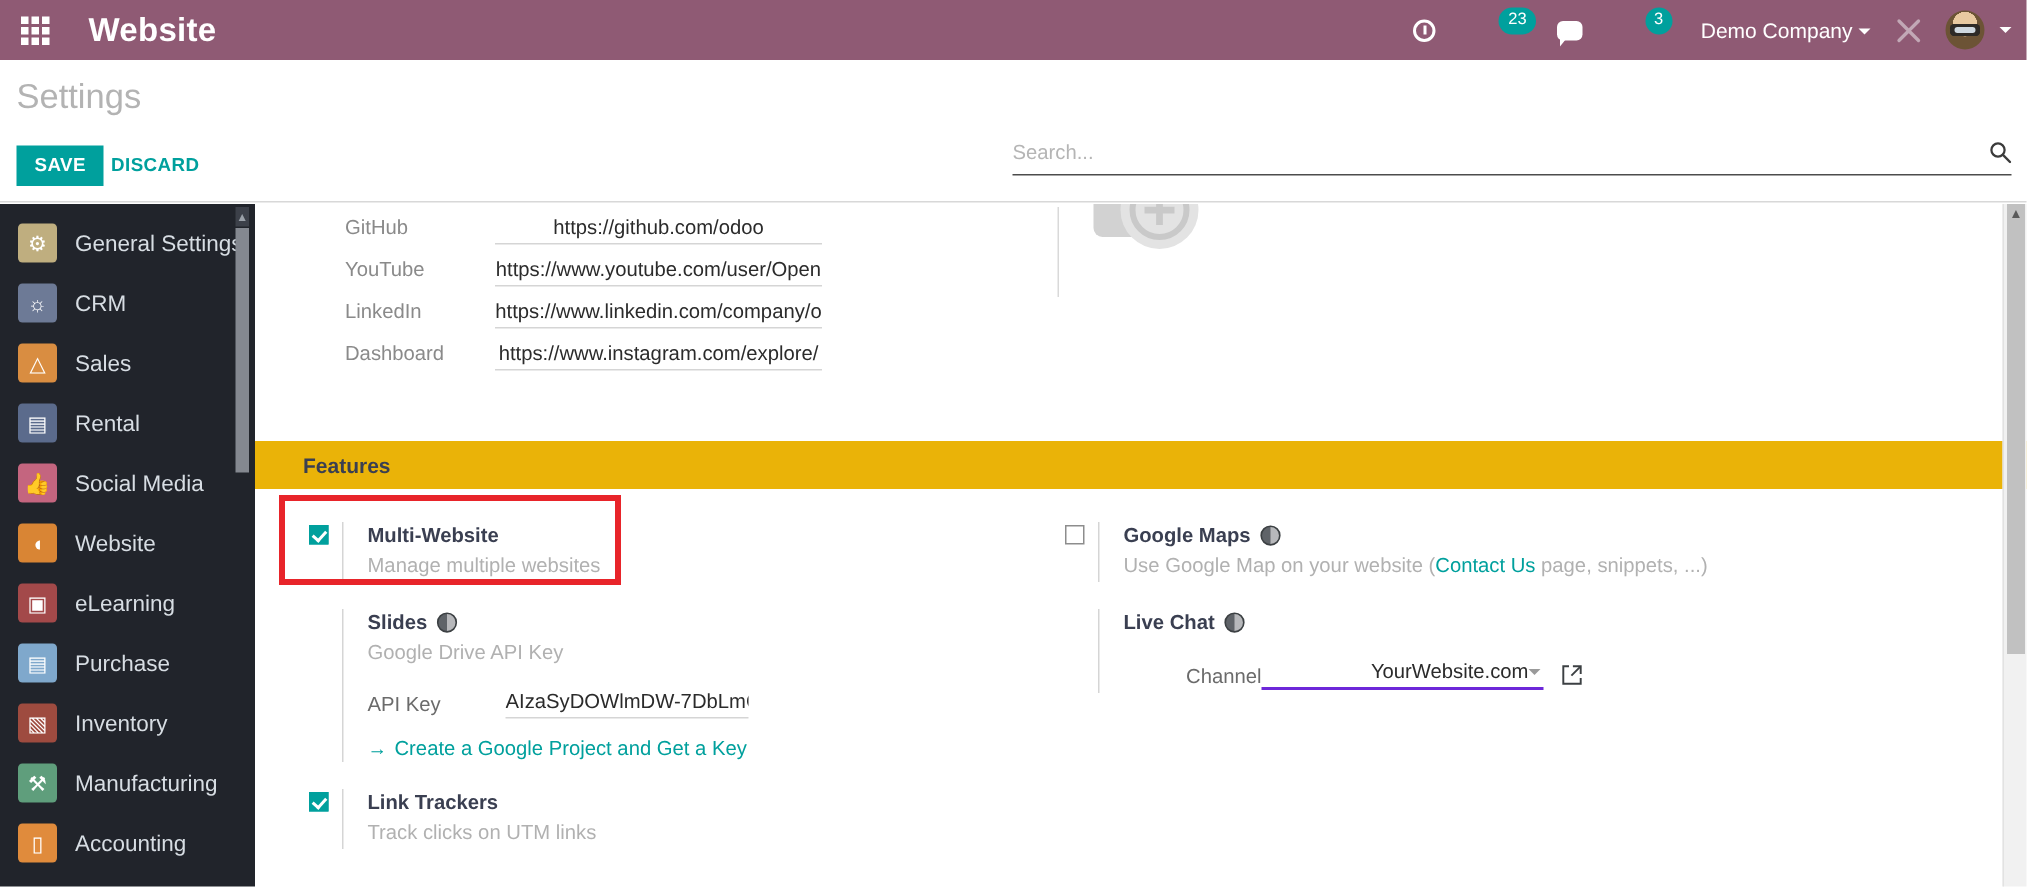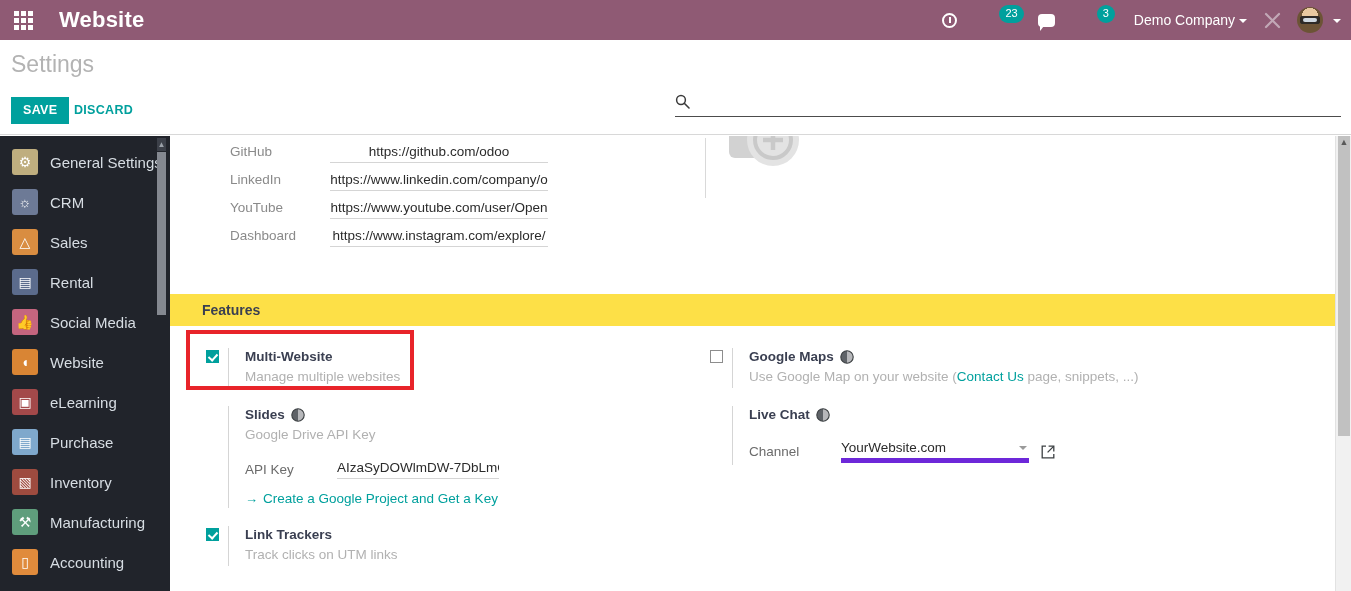--- a/index.html
+++ b/index.html
@@ -261,21 +261,21 @@
   .img-placeholder {
     position: absolute; left: 553px; top: -14px;
     width: 90px; height: 62px;
     opacity: 1;
   }
 
   
   .features-bar {
     margin-top: 38px;
     height: 32px;
-    background: #fde047;
+    background: #eab308;
     display: flex; align-items: center;
     padding-left: 32px;
     font-size: 14px; font-weight: bold; color: #3a3f51;
   }
   .feat-grid {
     display: flex;
     padding-top: 14px;
   }
   .feat-col { width: 512px; padding-left: 20px; }
   .feat-col.right { padding-left: 12px; }
@@ -339,21 +339,21 @@
   .subfield .v {
     width: 162px;
     color: #2b2b2b;
     border-bottom: 1px solid #d5d5d5;
     padding-bottom: 3px;
     white-space: nowrap; overflow: hidden;
     cursor: text;
   }
   .select-wrap {
     width: 188px;
-    border-bottom: 5px solid #6d28d9;
+    border-bottom: 2px solid #6d28d9;
     padding-bottom: 3px;
     display: flex; align-items: center;
     cursor: pointer;
   }
   .select-wrap .sv { flex: 1; color: #2b2b2b; }
   .sel-caret {
     width: 0; height: 0;
     border-left: 4px solid transparent;
     border-right: 4px solid transparent;
     border-top: 4px solid #9a9a9a;
@@ -436,20 +436,21 @@
     <div class="avatar"></div>
     <span class="avatar-caret"><span class="caret"></span></span>
   </div>
 </div>
 
 <div class="control-panel">
   <div class="page-title">Settings</div>
   <button class="btn-save">SAVE</button>
   <button class="btn-discard">DISCARD</button>
   <div class="searchbar">
+    <input type="text" placeholder="Search..." style="">
     <span class="search-ico">
       <svg width="15" height="15" viewBox="0 0 15 15">
         <circle cx="6" cy="6" r="4.4" stroke="#3b3b3b" stroke-width="1.5" fill="none"></circle>
         <path d="M9.3 9.3 L14 14" stroke="#3b3b3b" stroke-width="1.6" stroke-linecap="round"></path>
       </svg>
     </span>
   </div>
 </div>
 
 <div class="sidebar">
@@ -506,26 +507,26 @@
 </div>
 
 <div class="main">
 
   <div class="social-block">
     <div class="srow">
       <span class="lab">GitHub</span>
       <span class="fld">https://github.com/odoo</span>
     </div>
     <div class="srow">
+      <span class="lab">YouTube</span>
+      <span class="fld">https://www.youtube.com/user/Open</span>
+    </div>
+    <div class="srow">
       <span class="lab">LinkedIn</span>
       <span class="fld">https://www.linkedin.com/company/o</span>
-    </div>
-    <div class="srow">
-      <span class="lab">YouTube</span>
-      <span class="fld">https://www.youtube.com/user/Open</span>
     </div>
     <div class="srow">
       <span class="lab">Dashboard</span>
       <span class="fld">https://www.instagram.com/explore/</span>
     </div>
 
     <div class="vdivider"></div>
     <div class="img-placeholder">
       <svg width="90" height="62" viewBox="0 0 90 62">
         <rect x="6" y="2" width="46" height="34" rx="6" fill="#d2d2d2"></rect>
@@ -611,21 +612,21 @@
                 <circle cx="7" cy="7" r="6.2" fill="none" stroke="#3c4043" stroke-width="1.1"></circle>
               </svg>
             </span>
           </div>
           <div class="feat-desc">
             <span>Use Google Map on your website (</span><span class="lnk">Contact Us</span><span> page, snippets, ...)</span>
           </div>
         </div>
       </div>
 
-      <div class="feat" style="padding-top:18px;">
+      <div class="feat" style="padding-top:18px;text-align:right;">
         <span class="cbox-wrap"></span>
         <div class="feat-body">
           <div class="feat-title">
             <span>Live Chat</span>
             <span class="globe">
               <svg width="14" height="14" viewBox="0 0 14 14">
                 <circle cx="7" cy="7" r="6.2" fill="#5f6368"></circle>
                 <path d="M7 .8 A6.2 6.2 0 0 1 7 13.2" fill="#ffffff" opacity=".55"></path>
                 <circle cx="7" cy="7" r="6.2" fill="none" stroke="#3c4043" stroke-width="1.1"></circle>
               </svg>

